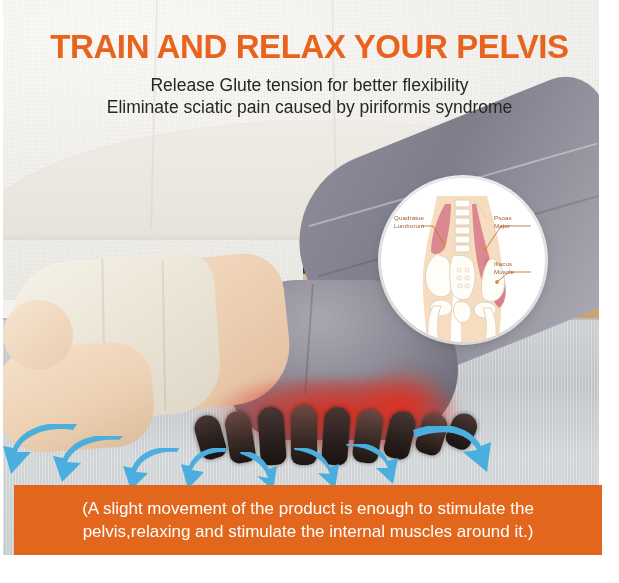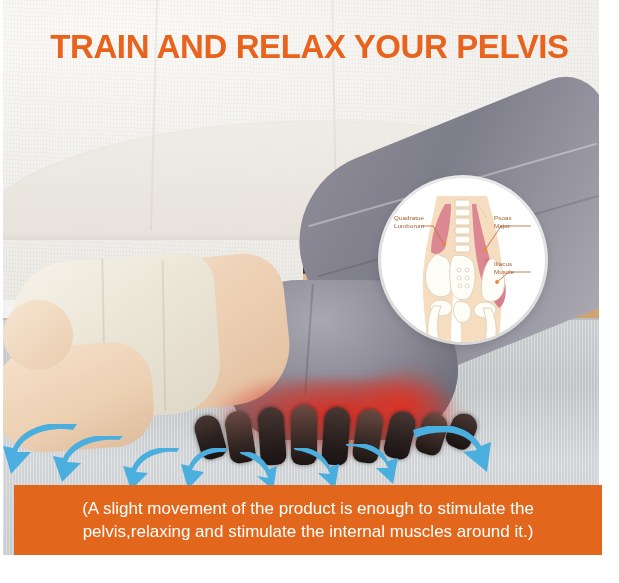--- a/index.html
+++ b/index.html
@@ -362,20 +362,22 @@
       <div class="lbl im">
         <div>Iliacus</div>
         <div>Muscle</div>
       </div>
     </div>
 
   </div>
 
   <div class="title">TRAIN AND RELAX YOUR PELVIS</div>
   <div class="sub">
+    <div>Release Glute tension for better flexibility</div>
+    <div>Eliminate sciatic pain caused by piriformis syndrome</div>
   </div>
 
   <div class="banner">
     <div class="banner-txt">
       <div>(A slight movement of the product is enough to stimulate the</div>
       <div>pelvis,relaxing and stimulate the internal muscles around it.)</div>
     </div>
   </div>
 
 </div>

